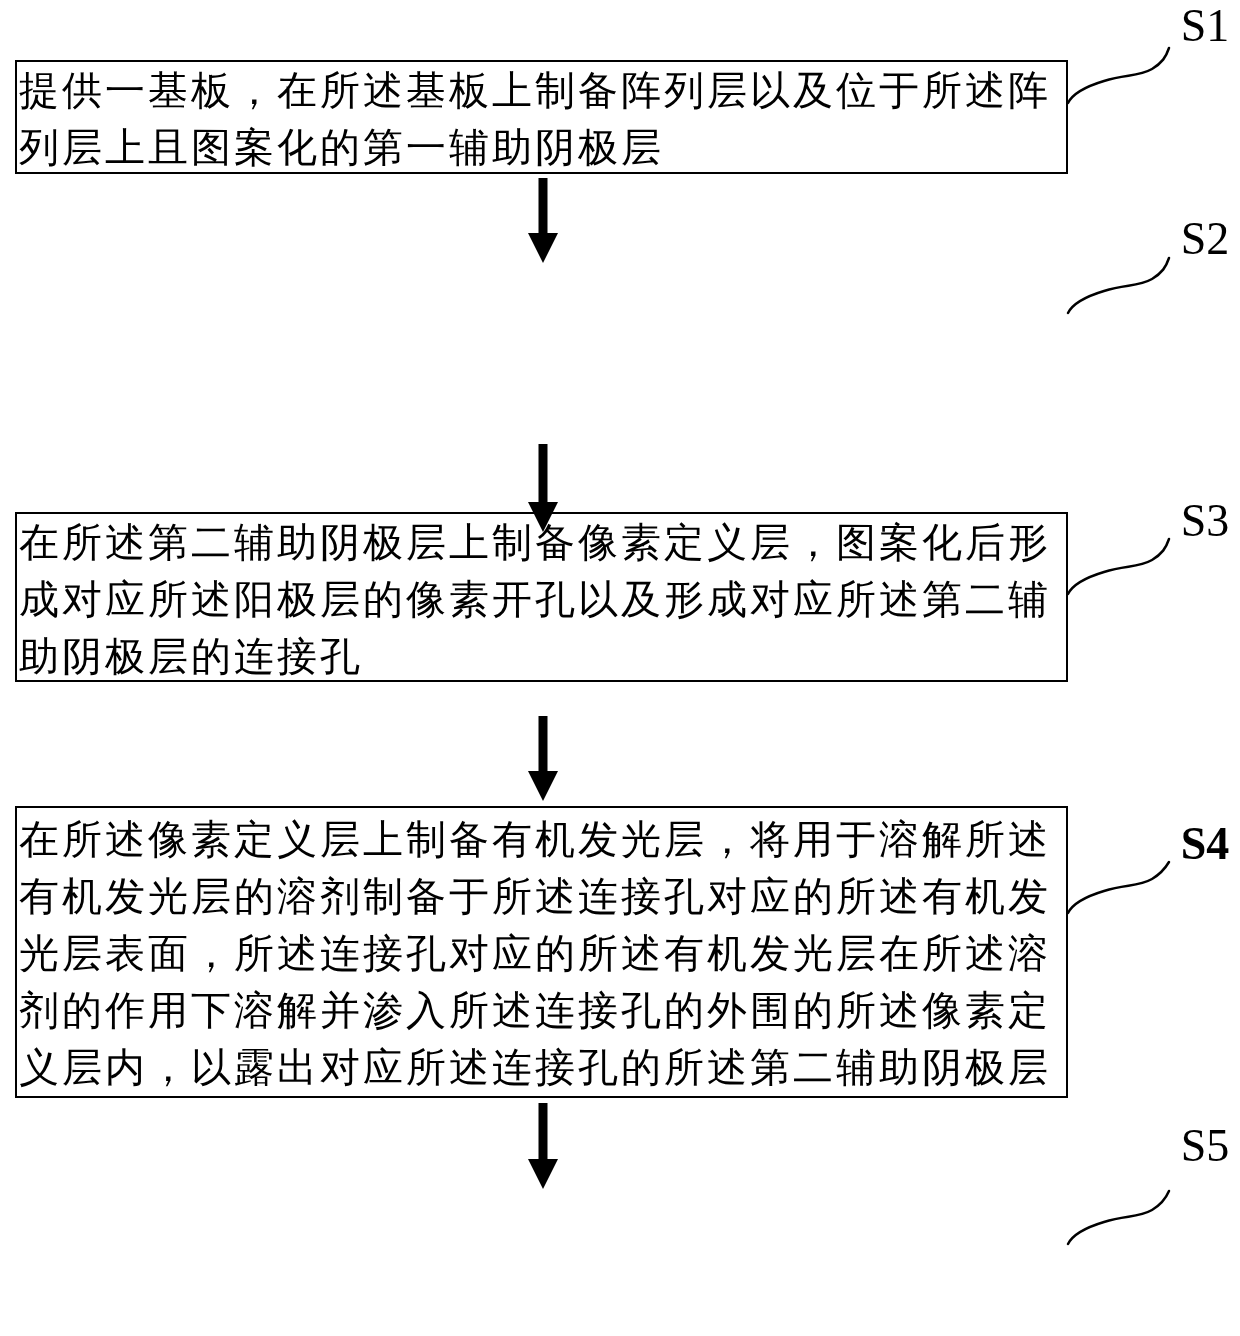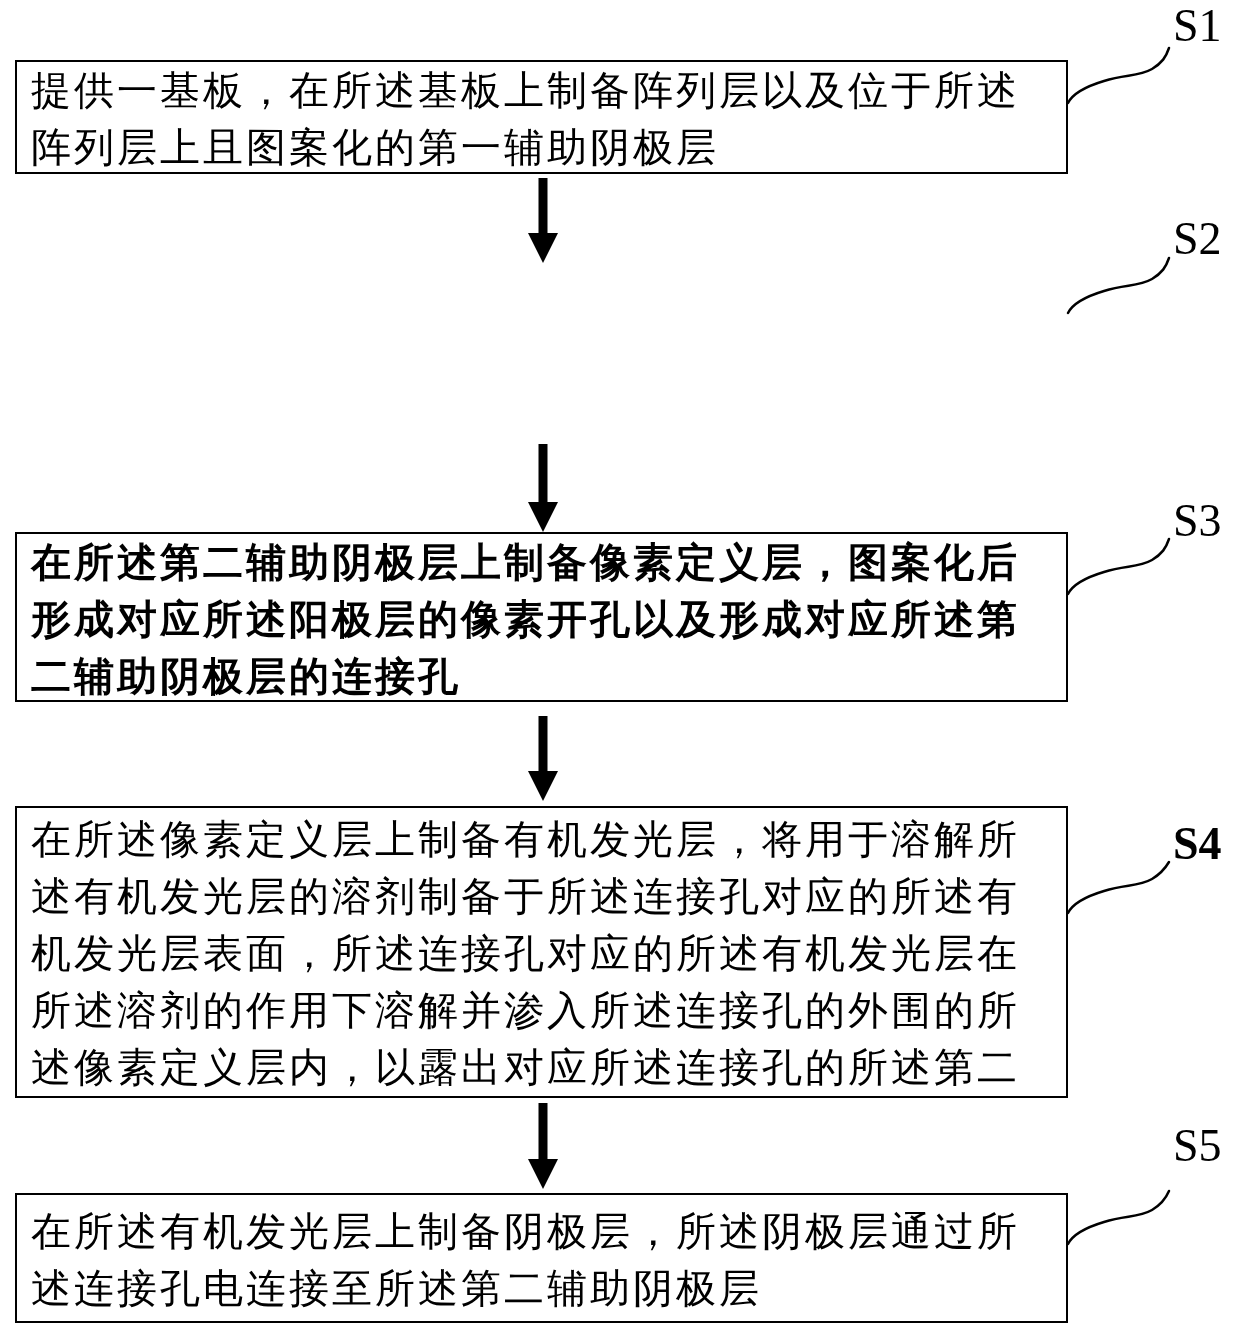--- a/index.html
+++ b/index.html
@@ -19,30 +19,30 @@
     position: absolute;
     left: 15px;
     width: 1053px;
     box-sizing: border-box;
     border: 2px solid #000000;
     background: #ffffff;
     overflow: hidden;
   }
   .step-text {
     display: block;
-    padding: 0 14px;
+    padding: 0 2px;
     font-size: 40px;
     line-height: 57px;
     letter-spacing: 3px;
     color: #000000;
     text-align: left;
   }
   .box-1 { top: 60px;   height: 114px; }
   .box-2 { top: 268px;  height: 172px; }
-  .box-3 { top: 532px;  height: 170px; font-weight: bold; }
+  .box-3 { top: 512px;  height: 170px; }
   .box-4 { top: 806px;  height: 292px; }
   .box-4 .step-text { padding-top: 3px; }
   .box-5 { top: 1193px; height: 130px; }
   .box-5 .step-text { padding-top: 8px; }
 
   .flow-arrow {
     position: absolute;
     left: 527px;
     width: 32px;
   }
@@ -70,21 +70,21 @@
   .arrow-3 { top: 716px;  height: 85px; }
   .arrow-4 { top: 1103px; height: 86px; }
 
   .step-label {
     position: absolute;
     left: 1173px;
     width: 64px;
     font-size: 46px;
     line-height: 1.05;
     color: #000000;
-    text-align: left;
+    text-align: center;
     white-space: nowrap;
   }
   .label-1 { top: 2px; }
   .label-2 { top: 215px; }
   .label-3 { top: 497px; }
   .label-4 { top: 820px; font-weight: bold; }
   .label-5 { top: 1122px; }
 
   .leader-overlay {
     position: absolute;
@@ -108,23 +108,20 @@
 
   <div class="step-box box-1">
     <span class="step-text">提供一基板，在所述基板上制备阵列层以及位于所述阵列层上且图案化的第一辅助阴极层</span>
   </div>
   <div class="step-box box-3">
     <span class="step-text">在所述第二辅助阴极层上制备像素定义层，图案化后形成对应所述阳极层的像素开孔以及形成对应所述第二辅助阴极层的连接孔</span>
   </div>
   <div class="step-box box-4">
     <span class="step-text">在所述像素定义层上制备有机发光层，将用于溶解所述有机发光层的溶剂制备于所述连接孔对应的所述有机发光层表面，所述连接孔对应的所述有机发光层在所述溶剂的作用下溶解并渗入所述连接孔的外围的所述像素定义层内，以露出对应所述连接孔的所述第二辅助阴极层</span>
   </div>
-  <div class="step-box box-5">
-    <span class="step-text">在所述有机发光层上制备阴极层，所述阴极层通过所述连接孔电连接至所述第二辅助阴极层</span>
-  </div>
 
   <div class="flow-arrow arrow-1">
     <div class="shaft"></div>
     <div class="head"></div>
   </div>
   <div class="flow-arrow arrow-2">
     <div class="shaft"></div>
     <div class="head"></div>
   </div>
   <div class="flow-arrow arrow-3">

